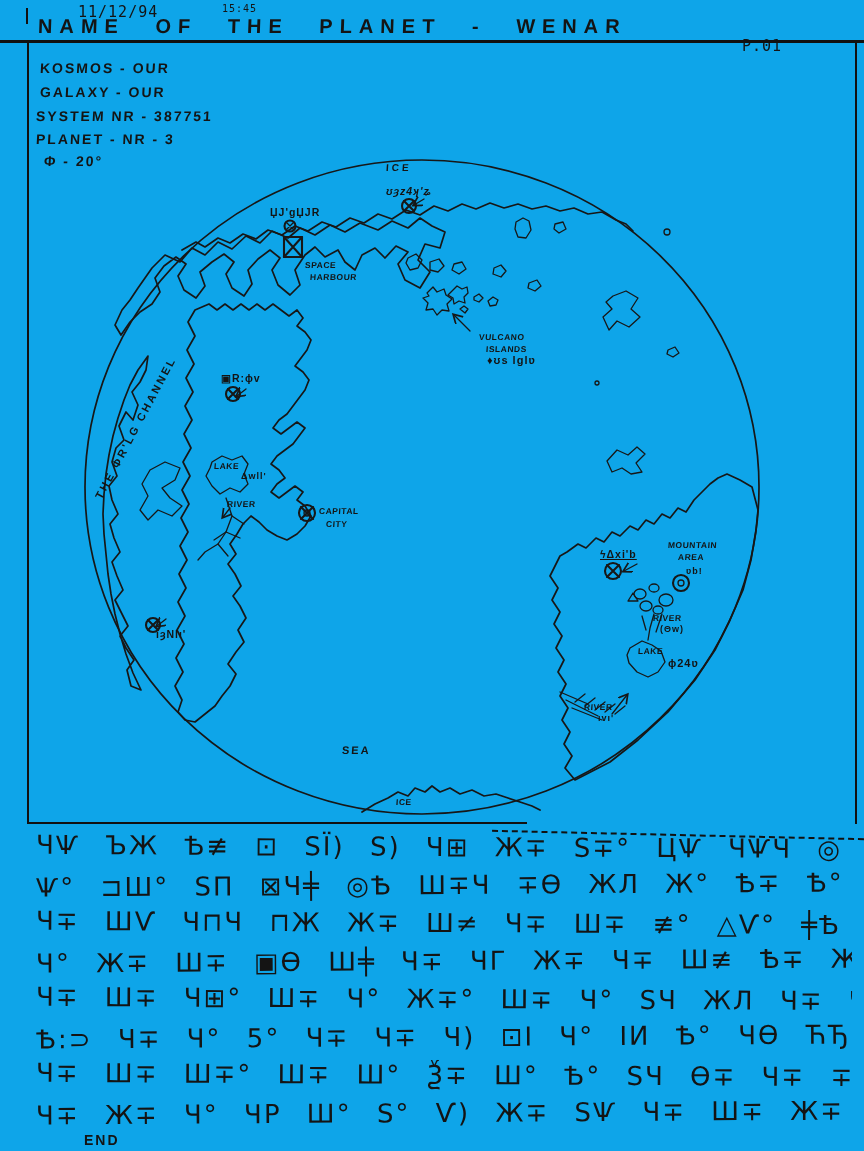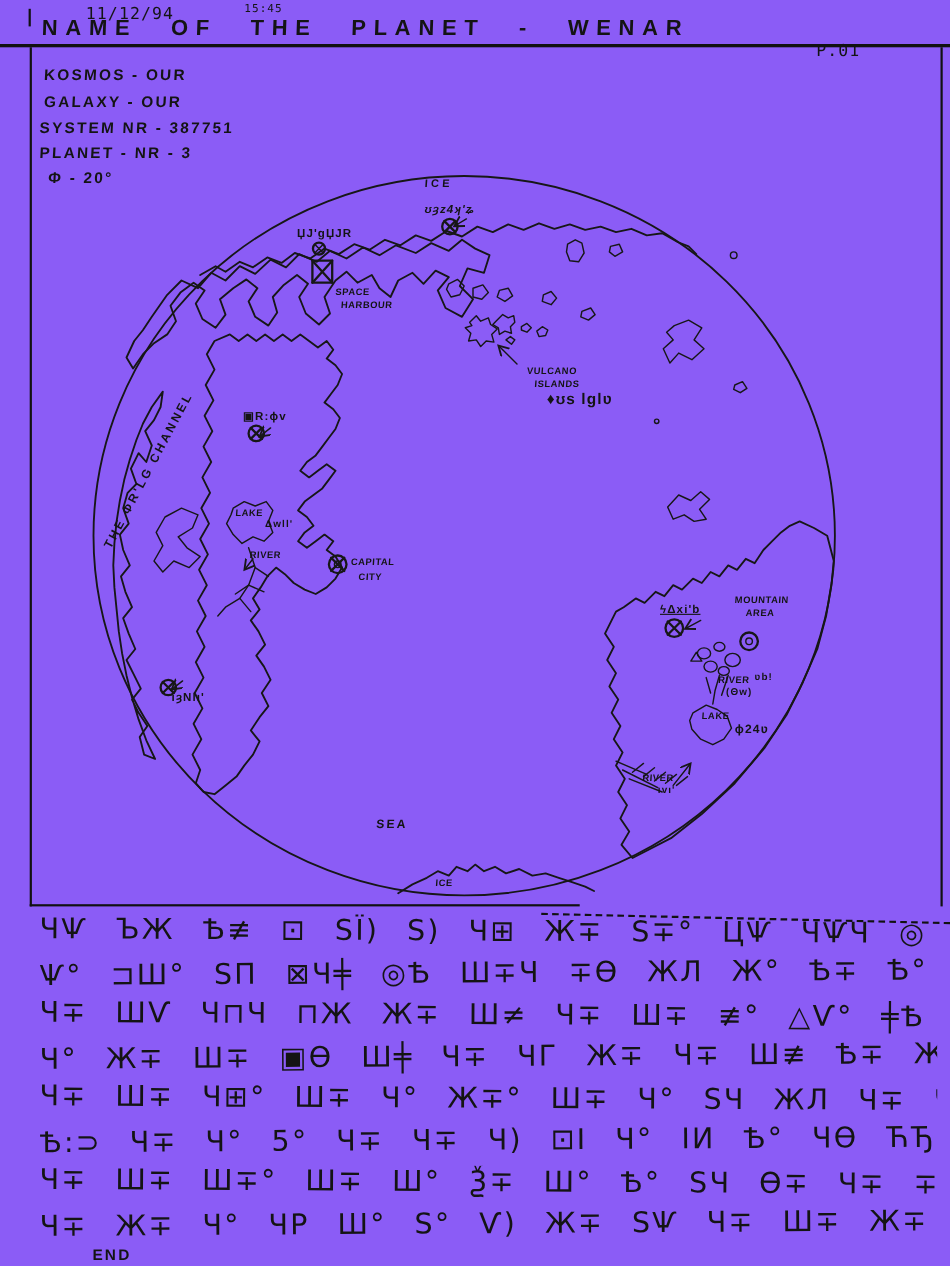--- a/index.html
+++ b/index.html
@@ -1,16 +1,16 @@
 <!DOCTYPE html>
 <html><head>
 <meta charset="utf-8">
 <style>
   html,body{margin:0;padding:0;background:#e8e8e8;}
-  .page{position:relative;width:864px;height:1151px;background:#8b5cf6;overflow:hidden;
+  .page{position:relative;width:864px;height:1151px;background:#0ea5e9;overflow:hidden;
         font-family:"Liberation Sans",sans-serif;color:#141414;}
   .mono{font-family:"DejaVu Sans Mono",monospace;}
   .abs{position:absolute;white-space:nowrap;}
 
   
   .fax-date{left:78px;top:3px;font-size:15px;letter-spacing:1px;}
   .fax-time{left:222px;top:3px;font-size:10px;letter-spacing:1px;text-align:right;}
   .fax-page{left:742px;top:3px;font-size:15px;letter-spacing:1px;margin-top:34px;}
 
   
@@ -201,39 +201,39 @@
 
   <div class="abs lbl" style="left:386px;top:162px;letter-spacing:3px;">ICE</div>
   <div class="abs glyph" style="left:386px;top:185px;font-style:italic;">ʊȝz4ʞ'ʑ</div>
 
   <div class="abs glyph" style="left:270px;top:206px;">ЏJ'gЏJR</div>
   <div class="abs lbl sm" style="left:305px;top:260px;">SPACE</div>
   <div class="abs lbl sm" style="left:310px;top:272px;">HARBOUR</div>
 
   <div class="abs lbl sm" style="left:479px;top:332px;">VULCANO</div>
   <div class="abs lbl sm" style="left:486px;top:344px;">ISLANDS</div>
-  <div class="abs glyph" style="left:497px;top:354px;font-size:14px;">♦ʊs lglʋ</div>
+  <div class="abs glyph" style="left:487px;top:354px;font-size:11px;">♦ʊs lglʋ</div>
 
   <div class="abs glyph" style="left:221px;top:372px;">▣R:ɸv</div>
 
   <div class="abs channel">THE ΦR'LG CHANNEL</div>
 
   <div class="abs lbl sm" style="left:214px;top:461px;">LAKE</div>
   <div class="abs glyph" style="left:217px;top:471px;font-size:9px;margin-left:24px;">Δwll'</div>
   <div class="abs lbl sm" style="left:227px;top:499px;">RIVER</div>
 
   <div class="abs lbl sm" style="left:319px;top:506px;">CAPITAL</div>
   <div class="abs lbl sm" style="left:326px;top:519px;">CITY</div>
 
   <div class="abs glyph" style="left:156px;top:628px;">ıȝNlı'</div>
   <div class="abs glyph" style="left:600px;top:548px;text-decoration:underline;">ϟΔxi'b</div>
 
   <div class="abs lbl sm" style="left:668px;top:540px;">MOUNTAIN</div>
   <div class="abs lbl sm" style="left:678px;top:552px;">AREA</div>
-  <div class="abs glyph" style="left:686px;top:566px;font-size:9px;margin-top:44px;">ʋb!</div>
+  <div class="abs glyph" style="left:686px;top:566px;font-size:9px;">ʋb!</div>
 
   <div class="abs lbl sm" style="left:653px;top:613px;">RIVER</div>
   <div class="abs glyph" style="left:660px;top:624px;font-size:9px;">(Θw)</div>
 
   <div class="abs lbl sm" style="left:638px;top:646px;">LAKE</div>
   <div class="abs glyph" style="left:668px;top:657px;font-size:11px;">ɸ24ʋ</div>
 
   <div class="abs lbl sm" style="left:584px;top:702px;">RIVER</div>
   <div class="abs glyph" style="left:598px;top:713px;font-size:9px;">ıvı'</div>
 

